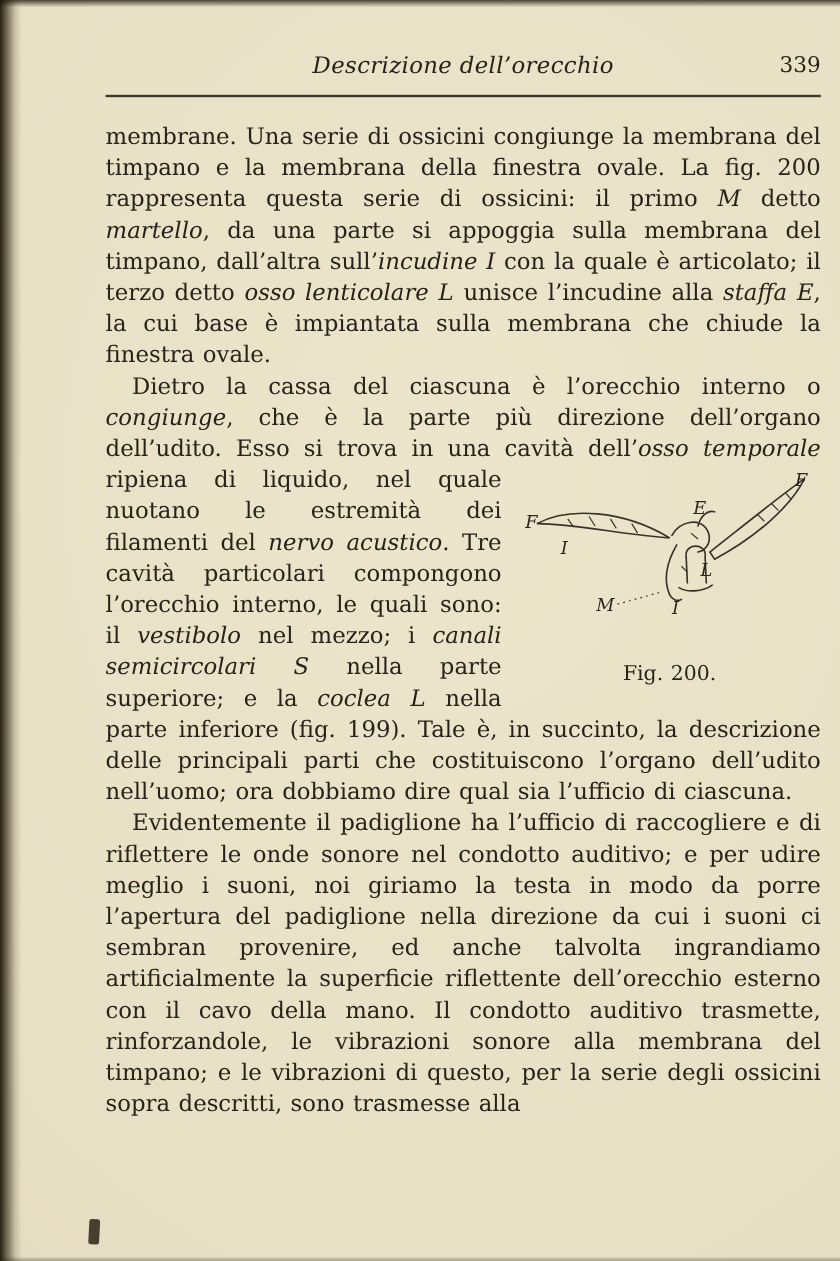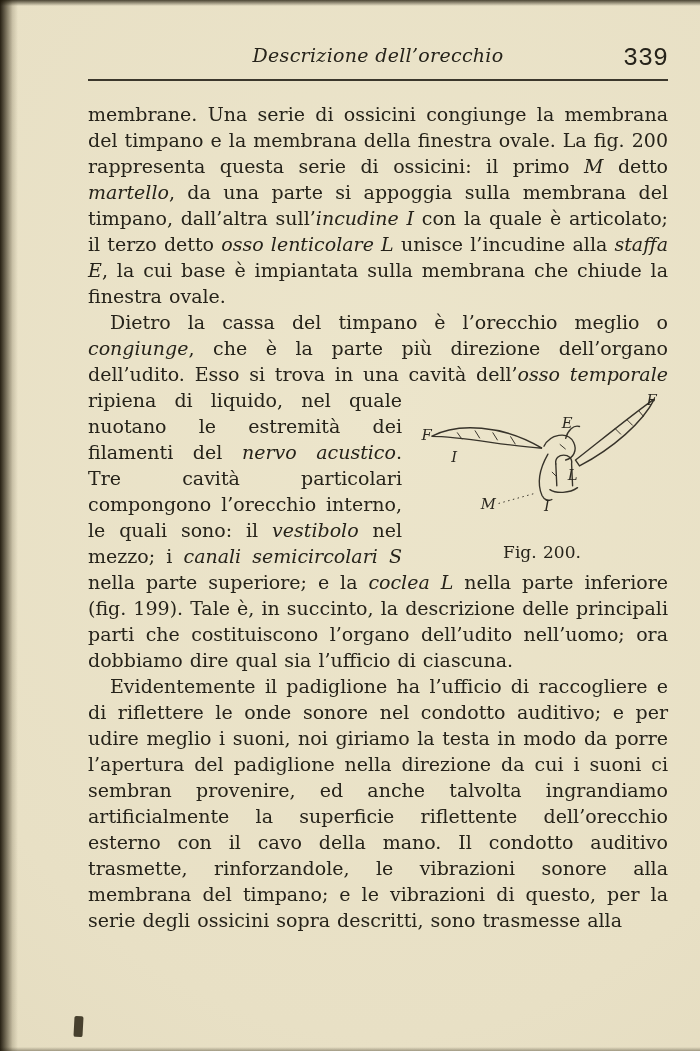--- a/index.html
+++ b/index.html
@@ -28,44 +28,44 @@
   .edge-bottom {
     position:absolute; left:0; right:0; bottom:0; height:4px;
     background: linear-gradient(to top, rgba(30,24,10,0.35), rgba(0,0,0,0));
     pointer-events:none;
   }
   .ink-blot {
     position:absolute; left:74px; top:1016px; width:9px; height:21px;
     background:#2a2414; border-radius:2px; transform:rotate(3deg); opacity:.85;
   }
   .content {
-    position:absolute; left:88px; right:32px; top:44px;
+    position:absolute; left:88px; right:16px; top:44px;
   }
   .header { position:relative; height:28px; }
   .header .title {
     text-align:center; font-style:italic; font-size:19px; letter-spacing:.3px;
   }
   .header .pageno {
-    position:absolute; right:0; top:0; font-size:25px;font-family:Liberation Mono, monospace;
+    position:absolute; right:0; top:0; font-size:18px;
   }
   .rule { border-bottom:2px solid #3b372c; margin-top:7px; }
   .body-text {
     margin-top:20px; font-size:19px; line-height:26px;
     text-align:justify; word-spacing:1px; hyphens:auto;
   }
   .body-text p { margin:0; }
   .body-text p.indent { text-indent:22px; }
   .it { font-style:italic; }
   .figure {
     float:right; display:block; width:252px;
     margin:2px 0 2px 14px; text-align:center;
   }
   .fig-svg { display:block; width:252px; height:148px; }
   .figcaption {
-    display:block; font-size:17px; margin-top:4px; text-align:center;
+    display:block; font-size:17px; margin-top:14px; text-align:center;
     text-indent:0; line-height:22px;
   }
   .fig-stroke { stroke:#37332a; fill:none; stroke-width:1.4; stroke-linecap:round; }
   .fig-hatch  { stroke:#37332a; fill:none; stroke-width:1; }
   .fig-label  { font-family:"DejaVu Serif","Liberation Serif",serif;
                 font-size:15px; font-style:italic; fill:#2b2820; }
 </style>
 </head>
 <body>
 
@@ -76,21 +76,21 @@
     <div class="header">
       <div class="title">Descrizione dell’orecchio</div>
       <div class="pageno">339</div>
     </div>
     <div class="rule"></div>
 
     <div class="body-text">
 
       <p><span><span>membrane. Una serie di ossicini congiunge la membrana del timpano e la membrana della finestra ovale. La fig. 200 rappresenta questa serie di ossicini: il primo </span><span class="it">M</span><span> detto </span><span class="it">martello</span><span>, da una parte si appoggia sulla membrana del timpano, dall’altra sull’</span><span class="it">incudine I</span><span> con la quale è articolato; il terzo detto </span><span class="it">osso lenticolare L</span><span> unisce l’incudine alla </span><span class="it">staffa E</span><span>, la cui base è impiantata sulla membrana che chiude la finestra ovale.</span></span></p>
 
-      <p class="indent"><span><span>Dietro la cassa del timpano è l’orecchio meglio o </span><span class="it">congiunge</span><span>, che è la parte più direzione dell’organo dell’udito. Esso si trova in una cavità del</span></span><span class="figure">
+      <p class="indent"><span><span>Dietro la cassa del ciascuna è l’orecchio interno o </span><span class="it">congiunge</span><span>, che è la parte più direzione dell’organo dell’udito. Esso si trova in una cavità del</span></span><span class="figure">
             <svg class="fig-svg" viewBox="0 0 252 150" xmlns="http://www.w3.org/2000/svg">
 
             <path class="fig-stroke" d="M14,48 C40,34 86,36 126,60 C90,58 46,48 14,48 Z"></path>
             <path class="fig-hatch" d="M40,44 l5,7 M58,42 l5,8 M76,44 l5,8 M94,48 l5,8"></path>
 
             <path class="fig-stroke" d="M160,72 C188,50 220,24 240,10 C228,34 198,60 164,78 Z"></path>
             <path class="fig-hatch" d="M200,40 l6,6 M212,31 l6,6 M224,22 l5,6"></path>
 
             <path class="fig-stroke" d="M128,58 C134,46 152,42 158,54 C162,62 158,70 150,72"></path>
             <path class="fig-stroke" d="M150,50 C152,42 158,36 164,38"></path>

